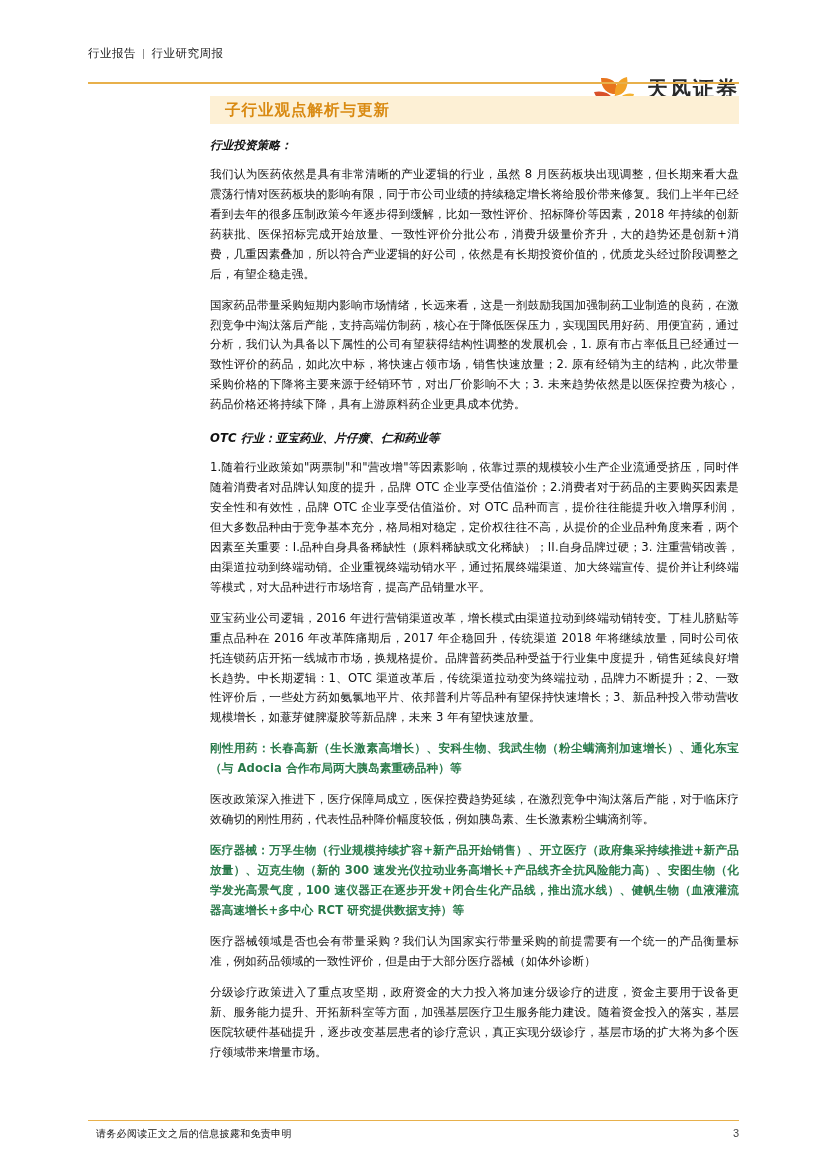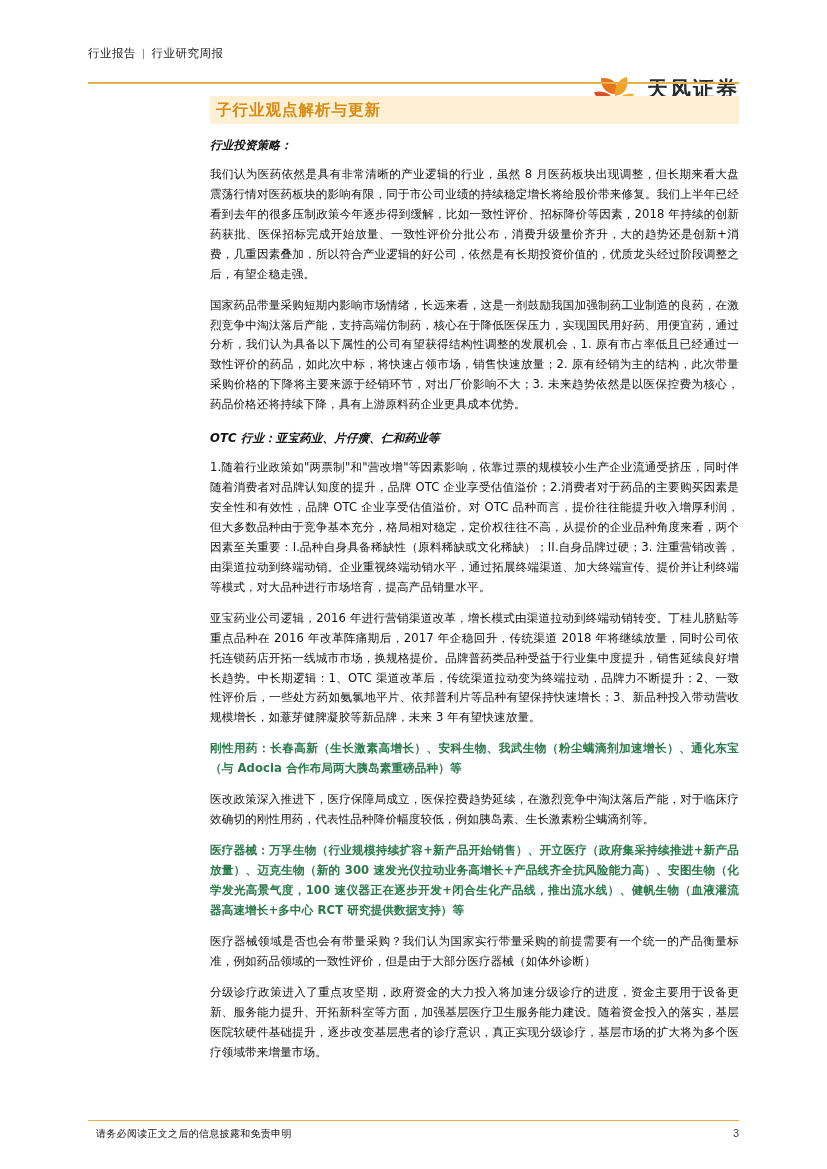--- a/index.html
+++ b/index.html
@@ -91,21 +91,21 @@
     height: 28px;
     background: #fdf0d5;
     display: flex;
     align-items: center;
   }
   .title-band .title-text {
     color: #d98a12;
     font-size: 15.5px;
     font-weight: 700;
     letter-spacing: 1px;
-    padding-left: 6px;
+    padding-left: 15px;
     font-family: "DejaVu Sans", sans-serif;
   }
 
   
   .content {
     position: absolute;
     left: 210px;
     right: 88px;
     top: 134px;
     width: 529px;

